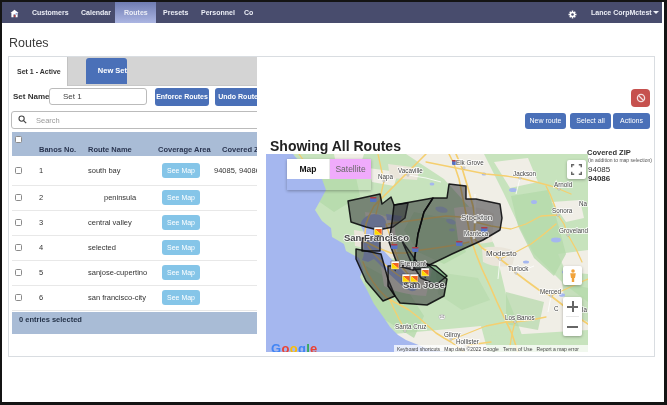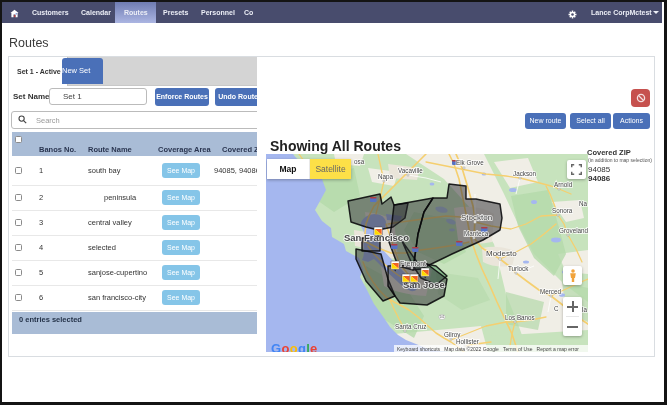--- a/index.html
+++ b/index.html
@@ -7,21 +7,21 @@
 #frame { position:absolute; left:0; top:0; width:667px; height:405px; background:#fff; }
 #bord { position:absolute; left:0; top:0; width:667px; height:405px; border-left:2px solid #141414; border-top:2px solid #141414; border-right:3px solid #141414; border-bottom:3px solid #141414; z-index:999; pointer-events:none; }
 .abs { position:absolute; }
 #nav { position:absolute; left:2px; top:2px; width:660px; height:21px; background:#484c6d; }
 .navitem { position:absolute; top:0; height:21px; line-height:21px; color:#eceef6; font-size:7px; font-weight:bold; }
 #navactive { position:absolute; left:113px; top:0; width:41px; height:21px; background:linear-gradient(#6f7cb2,#abb5e2); }
 .btn { position:absolute; background:#4a70b8; color:#fff; font-size:7px; font-weight:bold; text-align:center; border-radius:3px; white-space:nowrap; overflow:hidden; }
 #card { position:absolute; left:8px; top:56px; width:647px; height:301px; border:1px solid #d9dde1; background:#fff; }
 #tabstrip { position:absolute; left:9px; top:57px; width:248px; height:29px; background:#d4d4d4; border-bottom:1px solid #c8c8c8; }
 #tabactive { position:absolute; left:9px; top:57px; width:59px; height:29px; background:#fff; border-right:1px solid #c2c2c2; color:#333; font-size:7px; font-weight:bold; line-height:29px; padding-left:8px; }
-#tabnew { position:absolute; left:62px; top:58px; width:41px; height:26px; background:#4a70b8; border-radius:3px 3px 0 0; color:#fff; font-size:7.5px; font-weight:normal; text-align:left; line-height:26px; }
+#tabnew { position:absolute; left:86px; top:58px; width:41px; height:26px; background:#4a70b8; border-radius:3px 3px 0 0; color:#fff; font-size:7.5px; font-weight:bold; text-align:right; line-height:26px; }
 .lbl { position:absolute; font-size:8px; font-weight:bold; color:#333; }
 .inp { position:absolute; border:1px solid #bbb; border-radius:3px; background:#fff; font-size:8px; color:#444; }
 #overlay { position:absolute; left:257px; top:57px; width:397px; height:299px; background:#fff; }
 .hdrbar { background:#a9bcd6; }
 .cb { position:absolute; width:7px; height:7px; border:1px solid #8a8a8a; border-radius:1.5px; background:#fff; }
 .rowtxt { position:absolute; font-size:7.5px; color:#333; }
 .seemap { position:absolute; width:38px; height:15px; background:#85c5e8; border-radius:3px; color:#fff; font-size:7px; text-align:center; line-height:15px; }
 .maplbl { fill:#454545; paint-order:stroke; stroke:#ffffff; stroke-width:1.6px; stroke-opacity:0.85; font-family:"Liberation Sans",sans-serif; }
 </style>
 </head>
@@ -335,23 +335,23 @@
           </g>
       <g transform="translate(155,114)">
             <polygon points="3,8.3 5.5,8.3 4.2,10.6" fill="#222"></polygon>
             <rect x="0" y="0" width="8.4" height="8.4" rx="0.6" fill="#fff" stroke="#3a3a3a" stroke-width="0.5"></rect>
             <polygon points="0.7,2.1 7.7,2.1 7.7,7.7" fill="#ef6323"></polygon>
             <polygon points="0.7,2.1 7.7,7.7 0.7,7.7" fill="#ffd900"></polygon>
           </g>
     </g>
   </svg>
   
-  <div class="abs" style="left:1px;top:5px;width:84px;height:20px;box-shadow:0 1px 3px rgba(0,0,0,0.3)">
+  <div class="abs" style="left:21px;top:5px;width:84px;height:31px;box-shadow:0 1px 3px rgba(0,0,0,0.3)">
     <div class="abs" style="left:0;top:0;width:42px;height:20px;background:#fff;color:#111;font-size:8.5px;font-weight:bold;text-align:center;line-height:20px">Map</div>
-    <div class="abs" style="left:42px;top:0;width:42px;height:20px;background:#fde047;color:#666;font-size:8.5px;text-align:center;line-height:20px;border-left:1px solid #e8e8e8">Satellite</div>
+    <div class="abs" style="left:42px;top:0;width:42px;height:20px;background:#f0abfc;color:#666;font-size:8.5px;text-align:center;line-height:20px;border-left:1px solid #e8e8e8">Satellite</div>
   </div>
   <div class="abs" style="left:301px;top:6px;width:19px;height:19px;background:#fff;border-radius:2px;box-shadow:0 1px 3px rgba(0,0,0,0.3)">
     <svg style="position:absolute;left:4px;top:4px" width="11" height="11" viewBox="0 0 11 11">
           <g stroke="#666" stroke-width="1.5" fill="none">
             <path d="M0.7,3.2 V0.7 H3.2 M7.8,0.7 H10.3 V3.2 M10.3,7.8 V10.3 H7.8 M3.2,10.3 H0.7 V7.8"></path>
           </g>
         </svg>
   </div>
   <div class="abs" style="left:297px;top:112px;width:19px;height:19px;background:#fff;border-radius:2px;box-shadow:0 1px 3px rgba(0,0,0,0.3)">
     <svg style="position:absolute;left:5.5px;top:2.5px" width="8" height="14" viewBox="0 0 8 14">

